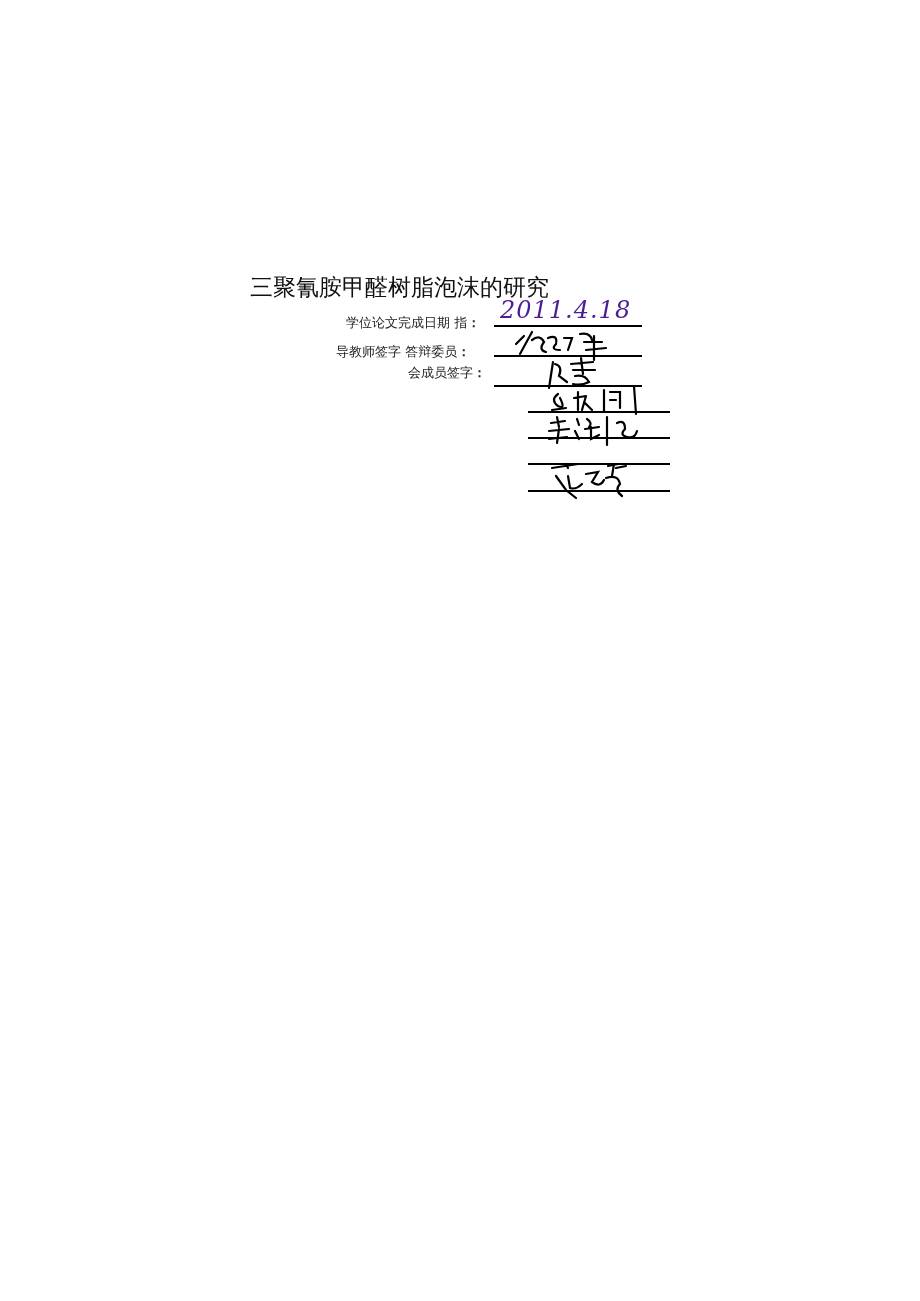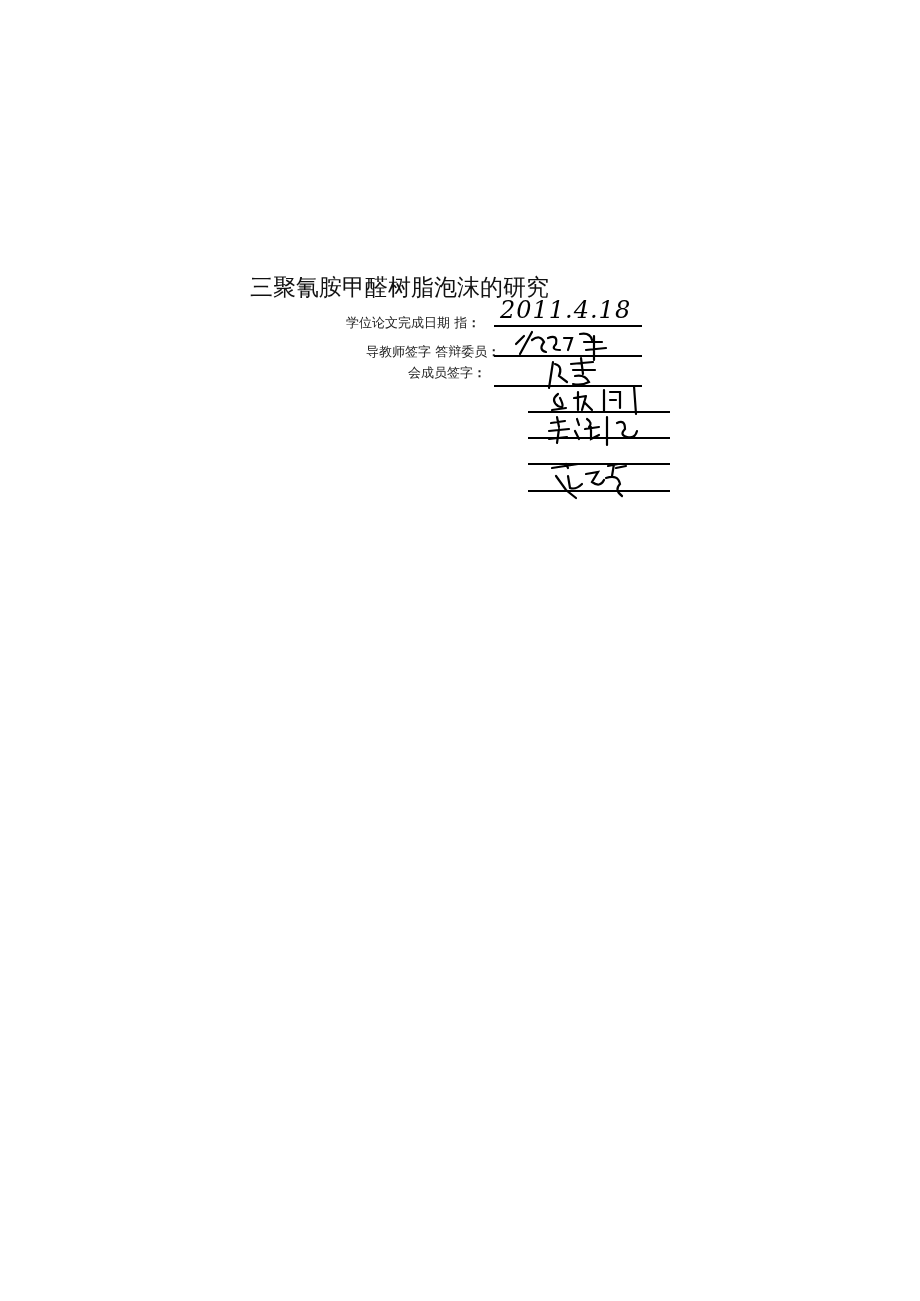--- a/index.html
+++ b/index.html
@@ -4,38 +4,38 @@
 <style>
   html, body { margin:0; padding:0; background:#ffffff; }
   body { width:920px; height:1301px; position:relative; overflow:hidden;
          font-family:"DejaVu Sans", sans-serif; color:#111; }
   .title { position:absolute; left:250px; top:272px; font-size:23px; letter-spacing:0px;
            white-space:nowrap; color:#111; }
   .label { position:absolute; font-size:13px; white-space:nowrap; color:#222; text-align:right; }
   .colon { font-weight:bold; }
   .line { position:absolute; height:2px; background:#000; }
   .sig { position:absolute; font-family:"DejaVu Serif", serif; font-style:italic;
-         color:#000000; white-space:nowrap; }
+         color:#4c1d95; white-space:nowrap; }
   svg.scribble { position:absolute; overflow:visible; }
 </style>
 </head>
 <body>
 
 <div>
 
   <div class="title">三聚氰胺甲醛树脂泡沫的研究</div>
 
   <div class="label" style="left:346px; top:314px;">
     <span>学位论文完成日期</span>
     <span>指</span><span class="colon">：</span>
   </div>
   <div class="sig" style="left:500px; top:296px; font-size:24px; letter-spacing:1px;">2011.4.18</div>
   <div class="line" style="left:494px; top:325px; width:148px;"></div>
 
-  <div class="label" style="left:366px; top:343px;">
+  <div class="label" style="left:336px; top:343px;">
     <span>导教师签字</span>
     <span>答辩委员</span><span class="colon">：</span>
   </div>
   <svg class="scribble" style="left:510px; top:328px;" width="110" height="34">
     <path d="M6,16 L14,8 M10,26 L22,4 M22,12 Q30,6 34,14 Q28,22 36,24 M38,10 Q48,6 46,16 Q40,22 50,22 M54,10 L62,10 L58,22 M70,6 Q80,4 82,12 M74,14 L92,14 M84,8 L84,32 M76,22 L96,20" fill="none" stroke="#000" stroke-width="2.2" stroke-linecap="round"></path>
   </svg>
   <div class="line" style="left:494px; top:355px; width:148px;"></div>
 
   <div class="label" style="left:408px; top:364px;">
     <span>会成员签字</span><span class="colon">：</span>

